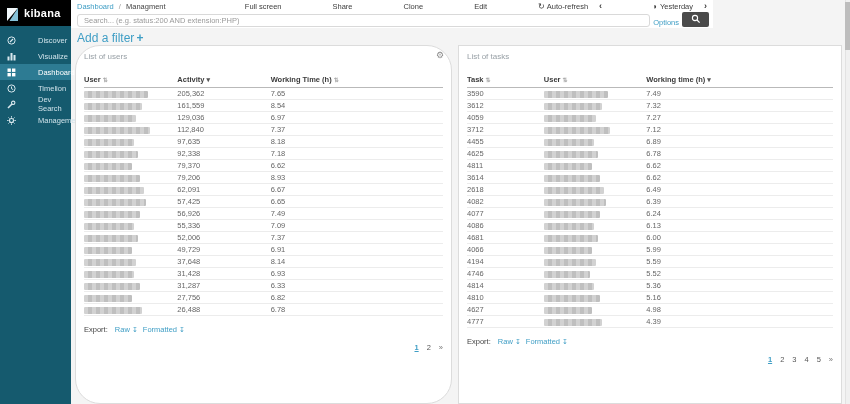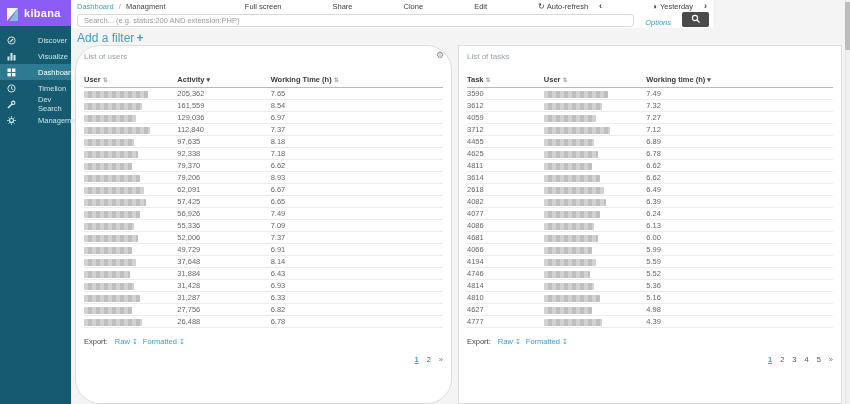--- a/index.html
+++ b/index.html
@@ -2,21 +2,21 @@
 <html><head>
 <meta charset="utf-8">
 <style>
   * { margin:0; padding:0; box-sizing:border-box; }
   html,body { width:850px; height:404px; overflow:hidden; background:#f4f4f4;
               font-family:"Liberation Sans", sans-serif; }
 
   
   .sidebar { position:absolute; left:0; top:0; width:71px; height:404px; background:#155a6e; }
   .logo { height:26px; display:flex; align-items:center; gap:5px; padding-left:6px;
-          background:#8b5cf6; }
+          background:#000000; }
   .logo-mark { width:13px; height:13px; position:relative; }
   .logo-text { color:#fff; font-size:11px; font-weight:bold; letter-spacing:.3px; }
   .side-nav { margin-top:6px; }
   .side-item { height:16px; display:flex; align-items:center; gap:22px; padding-left:7px;
                color:#cfe2ea; font-size:7.5px; cursor:pointer; }
   .side-item.active { background:#2d7b93; color:#fff; }
   .side-icon { width:9px; height:9px; display:inline-flex; color:#d9e8ee; }
   .side-item.active .side-icon { color:#fff; }
   .side-icon svg { width:9px; height:9px; }
 
@@ -29,21 +29,21 @@
   .top-menu { position:absolute; right:6px; top:1px; display:flex; align-items:center; gap:11px;
               font-size:7.5px; color:#3d3d3d; }
   .top-menu .tm-item { cursor:pointer; display:flex; align-items:flex-end; gap:2px;margin-left:40px; }
   .tm-glyph { font-size:8px; color:#3d3d3d; }
   .chev { font-size:9px; font-weight:bold; color:#3d3d3d; cursor:pointer; }
   .search-row { position:absolute; left:6px; right:4px; top:12px; display:flex; align-items:flex-end; }
   .search-input { flex:1; height:13px; border:1px solid #d9d9d9; border-radius:3px;
                   font-size:7.5px; padding:0 6px; color:#555; outline:none;
                   font-family:"Liberation Sans", sans-serif; }
   .search-input::placeholder { color:#9a9a9a; }
-  .options-link { margin:0 11px; font-size:7.5px; color:#3f9ec5; cursor:pointer;font-style:italic; }
+  .options-link { margin:0 3px; font-size:7.5px; color:#3f9ec5; cursor:pointer; }
   .search-btn { width:27px; height:15px; background:#4a4a4a; border:none; border-radius:2px;
                 display:flex; align-items:center; justify-content:center; cursor:pointer; }
 
   
   .filter-bar { position:absolute; left:77px; top:31px; font-size:12px; color:#3f9ec5; cursor:pointer; }
   .filter-plus { font-weight:bold; margin-left:2px; }
 
   
   .panel { position:absolute; top:45px; height:359px; background:#fff; border:1px solid #dcdcdc;
            padding:6px 8px; }
@@ -297,25 +297,20 @@
           <td><span class="redacted" style="width: 48px;"></span></td>
           <td>49,729</td>
           <td>6.91</td>
         </tr>
         <tr>
           <td><span class="redacted" style="width: 52px;"></span></td>
           <td>37,648</td>
           <td>8.14</td>
         </tr>
         <tr>
-          <td><span class="redacted" style="width: 46px;"></span></td>
-          <td>31,884</td>
-          <td>6.43</td>
-        </tr>
-        <tr>
           <td><span class="redacted" style="width: 50px;"></span></td>
           <td>31,428</td>
           <td>6.93</td>
         </tr>
         <tr>
           <td><span class="redacted" style="width: 56px;"></span></td>
           <td>31,287</td>
           <td>6.33</td>
         </tr>
         <tr>

